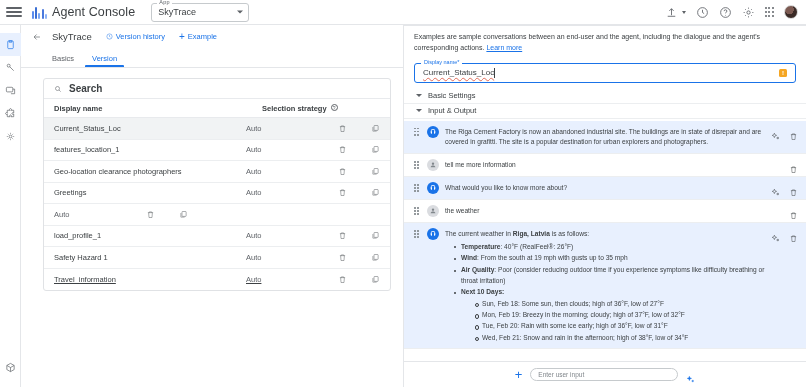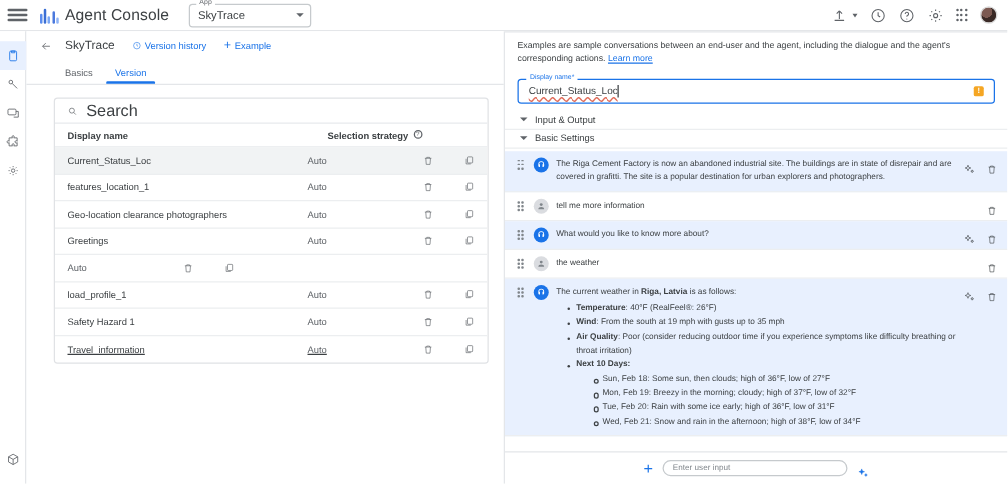--- a/index.html
+++ b/index.html
@@ -86,21 +86,21 @@
 
   .tabs { height:20px; flex:0 0 20px; display:flex; align-items:flex-end; padding-left:22px; border-bottom:1px solid #e4e6e9; gap:0; }
   .tab { font-size:7.5px; color:#5f6368; padding:0 9px 4px 9px; cursor:pointer; position:relative; }
   .tab.active { color:#1a73e8; }
   .tab.active:after { content:""; position:absolute; left:2px; right:2px; bottom:0; height:2px; background:#1a73e8; border-radius:1px 1px 0 0; }
 
   .listwrap { flex:1; padding:10px 12px 0 22px; overflow:hidden; }
   .card { border:1px solid #e0e2e5; border-radius:3px; background:#fff; overflow:hidden; }
   .searchrow { height:20px; display:flex; align-items:center; gap:7px; padding:0 10px; border-bottom:1px solid #e8eaed; }
   .searchrow svg { width:8px;height:8px; stroke:#5f6368; fill:none; stroke-width:1.7; }
-  .searchrow .sr-label { font-size:13px; color:#3c4043; font-weight:normal; }
+  .searchrow .sr-label { font-size:10px; color:#3c4043; font-weight:bold; }
   .thead { height:19px; display:flex; align-items:center; padding:0 10px; border-bottom:1px solid #e8eaed; }
   .th-name { flex:1; font-size:7.5px; color:#3c4043; font-weight:bold; }
   .th-strategy { width:118px; font-size:7.5px; color:#3c4043; font-weight:bold; display:flex; align-items:flex-start; gap:4px;}
   .help-circle { width:7px;height:7px;border:1px solid #5f6368; border-radius:50%; font-size:5px; line-height:6px; text-align:center; color:#5f6368; font-weight:normal;}
   .trow { height:21.5px; display:flex; align-items:center; padding:0 10px; border-bottom:1px solid #eceef0; }
   .trow:last-child { border-bottom:none;text-decoration:underline; }
   .trow.selected { background:#f1f3f4; }
   .td-name { flex:1; font-size:7.5px; color:#3c4043; }
   .td-strategy { width:92px; font-size:7.5px; color:#5f6368; }
   .row-actions { width:42px; display:flex; align-items:center; justify-content:space-between; }
@@ -447,25 +447,25 @@
       <div class="field">
         <div class="flabel">Display name*</div>
         <div class="fval">Current_Status_Loc</div>
         <div class="fcaret"></div>
         <div class="fwarn">!</div>
       </div>
 
       <div class="accordion">
         <div class="acc-row">
           <span class="chev"></span>
-          <span>Input &amp; Output</span>
+          <span>Basic Settings</span>
         </div>
         <div class="acc-row">
           <span class="chev"></span>
-          <span>Basic Settings</span>
+          <span>Input &amp; Output</span>
         </div>
       </div>
 
       <div class="convo">
 
         <div class="msg agent">
           <div class="drag">
               <i></i>
               <i></i>
               <i></i>

